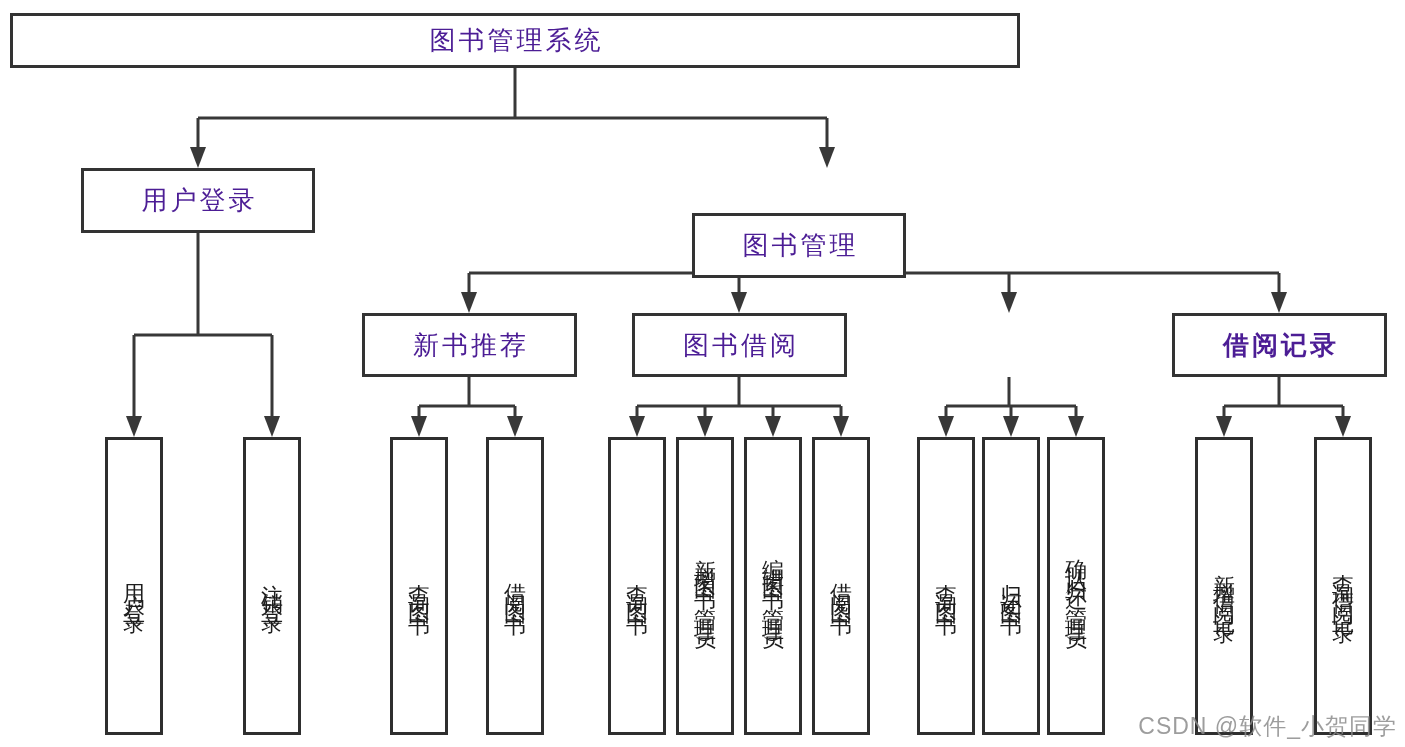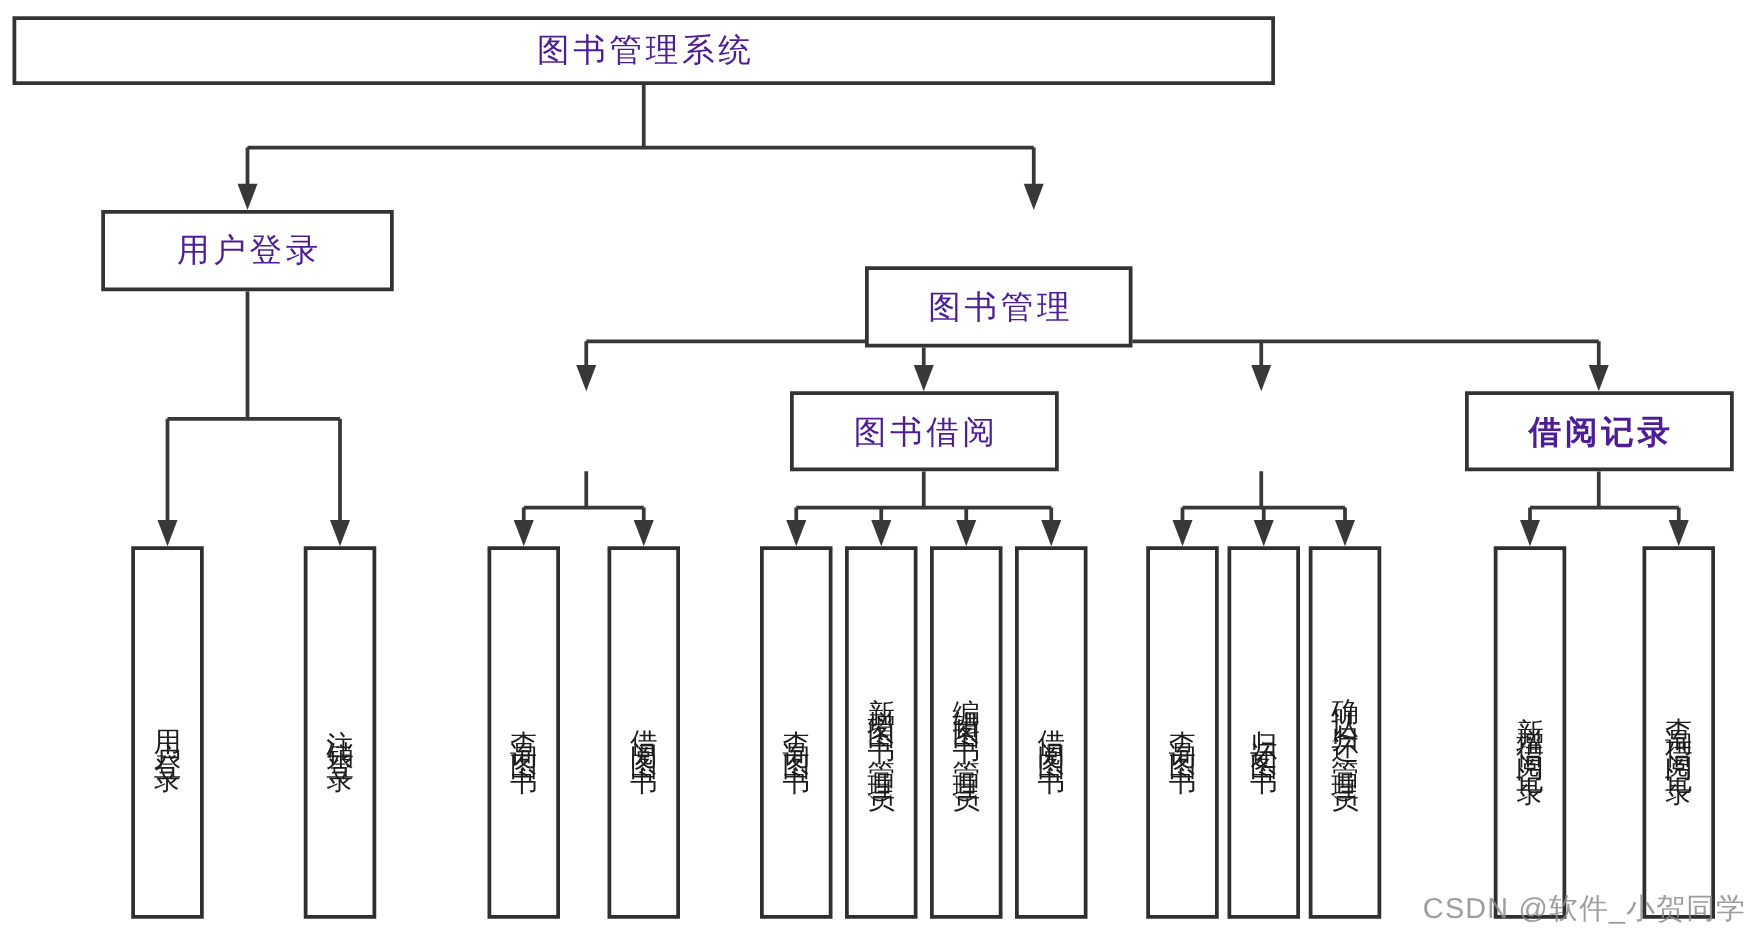--- a/index.html
+++ b/index.html
@@ -110,20 +110,21 @@
     <use href="#arrow" transform="translate(1076,437)"></use>
     <use href="#arrow" transform="translate(1224,437)"></use>
     <use href="#arrow" transform="translate(1343,437)"></use>
   </svg>
 
   <div class="hbox" style="left:10px; top:13px; width:1010px; height:55px;">图书管理系统</div>
 
   <div class="hbox" style="left:81px; top:168px; width:234px; height:65px;">用户登录</div>
   <div class="hbox" style="left:692px; top:168px; width:214px; height:65px;margin-top:45px;">图书管理</div>
 
+  <div class="hbox" style="left:362px; top:313px; width:215px; height:64px;">新书推荐</div>
   <div class="hbox" style="left:632px; top:313px; width:215px; height:64px;">图书借阅</div>
   <div class="hbox" style="left:1172px; top:313px; width:215px; height:64px;font-weight:bold;">借阅记录</div>
 
   <div class="vbox" style="left:105px;">
     <span>用户登录</span>
   </div>
   <div class="vbox" style="left:243px;">
     <span>注销登录</span>
   </div>
 

